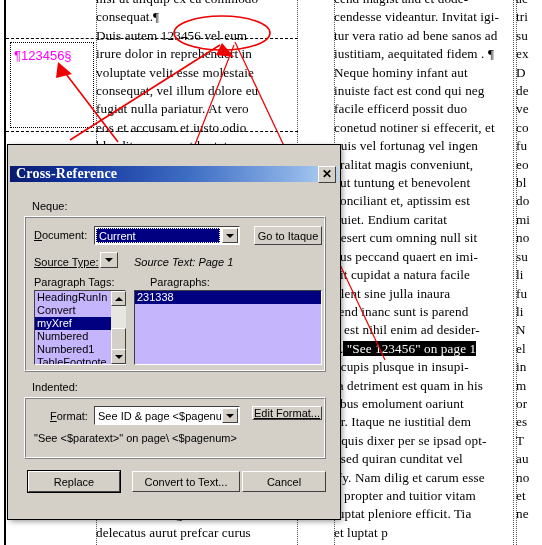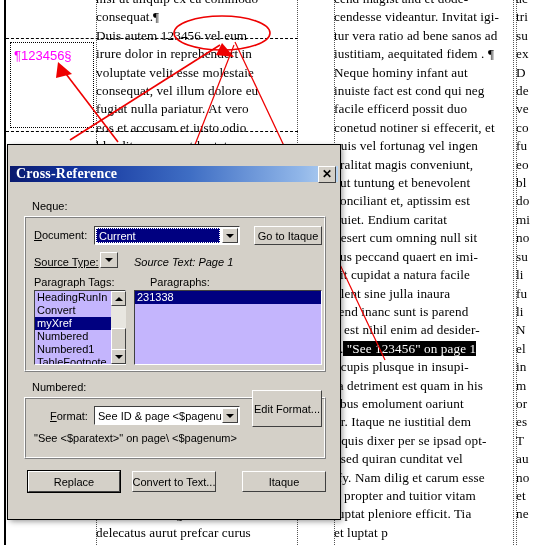--- a/index.html
+++ b/index.html
@@ -374,45 +374,45 @@
           <i class="arrow-dn"></i>
         </div>
     </div>
 
     <div class="listbox" style="left:124px; top:108px; width:188px; height:75px;">
       <ul>
           <li class="sel">231338</li>
         </ul>
     </div>
 
-    <div class="section-label" style="left:22px; top:199px;">Numbered:</div>
+    <div class="section-label" style="left:22px; top:199px;">Indented:</div>
 
     <div class="groupbox" style="left:14px; top:215px; width:302px; height:62px;">
       <div class="groupbox-in" style="left:0;top:0;right:0;bottom:0;"></div>
     </div>
 
     <div class="fld-label" style="left:40px; top:228px;"><span class="ul">F</span>ormat:</div>
 
     <div class="combo" style="left:84px; top:224px; width:146px; height:19px;">
       <div class="combo-val">See ID &amp; page &lt;$pagenum:</div>
       <div class="combo-arrow">
           <i class="arrow-dn"></i>
         </div>
     </div>
 
-    <div class="btn" style="left:242px; top:208px; width:70px; height:37px;">
+    <div class="btn" style="left:242px; top:224px; width:70px; height:14px;text-decoration:underline;">
       <span>Edit Format...</span>
     </div>
 
     <div class="static-txt" style="left:24px; top:250px;">"See &lt;$paratext&gt;" on page\ &lt;$pagenum&gt;</div>
 
     <div class="btn default" style="left:18px; top:289px; width:92px; height:21px;text-align:right;">
       <span>Replace</span>
     </div>
-    <div class="btn" style="left:122px; top:289px; width:84px; height:21px;">
+    <div class="btn" style="left:122px; top:289px; width:108px; height:21px;">
       <span>Convert to Text...</span>
     </div>
     <div class="btn" style="left:232px; top:289px; width:84px; height:21px;">
-      <span>Itaque</span>
+      <span>Cancel</span>
     </div>
 
   </div>
 </div>
 
 </body></html>

